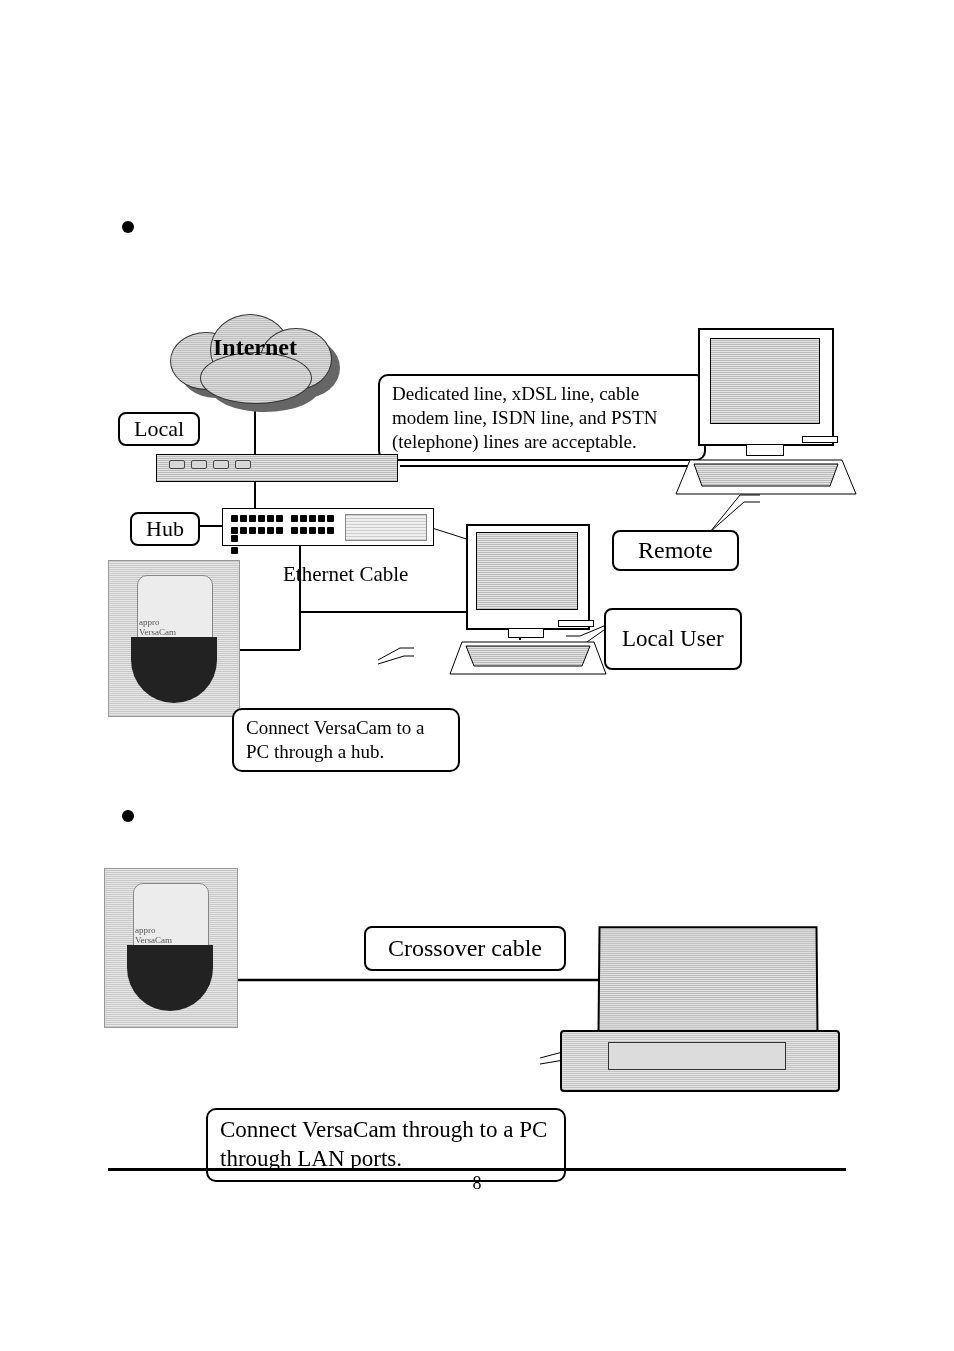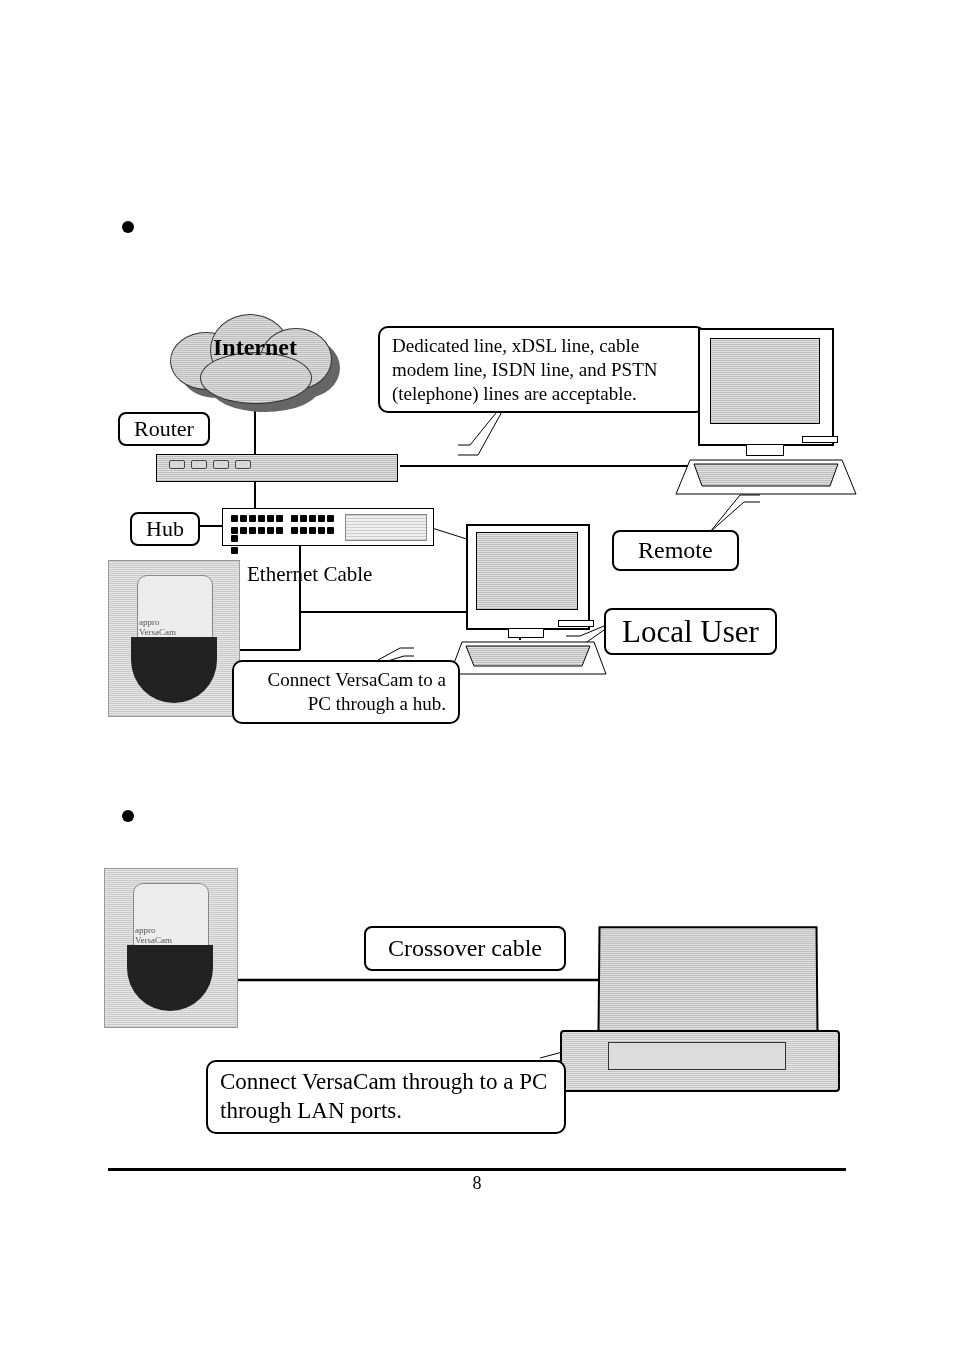--- a/index.html
+++ b/index.html
@@ -31,20 +31,21 @@
     white-space: nowrap;
     text-align: center;
   }
   .callout-box {
     border: 2px solid #000;
     border-radius: 10px;
     background: #fff;
     font-size: 19px;
     line-height: 1.25;
     padding: 6px 12px;
+    margin-top: 48px;
   }
   
   .cloud {
     position: absolute;
     width: 190px; height: 110px;
   }
   .cl-shadow, .cl-body { position:absolute; inset:0; }
   .cl-body div, .cl-shadow div {
     position:absolute; border-radius:50%;
   }
@@ -136,20 +137,21 @@
     border-radius:4px;
   }
   .laptop .kbd{
     position:absolute; border:1px solid #333;
     background:#dcdcdc;
   }
 
   .plain-text{
     font-size:21px;
     line-height:1.2;
+    margin-left:36px;
   }
 
   .page-rule{
     position:absolute; left:108px; right:108px; bottom:133px;
     border-top:3px solid #000;
   }
   .page-num{
     position:absolute; left:0; right:0; bottom:110px;
     text-align:center; font-size:18px;
   }
@@ -203,21 +205,21 @@
       <div style="left:10px;top:32px;width:70px;height:56px;"></div>
       <div style="left:50px;top:14px;width:78px;height:70px;"></div>
       <div style="left:100px;top:28px;width:70px;height:60px;"></div>
       <div style="left:40px;top:52px;width:110px;height:50px;"></div>
     </div>
     <div class="cloud-label">Internet</div>
   </div>
 
   <div class="abs callout-box" style="left:378px; top:326px; width:300px;">Dedicated line, xDSL line, cable modem line, ISDN line, and PSTN (telephone) lines are acceptable.</div>
 
-  <div class="abs pill" style="left:118px; top:412px;">Router</div>
+  <div class="abs pill" style="left:118px; top:412px;">Local</div>
 
   <div class="abs router-body hatch-h" style="left:156px; top:454px;">
     <div class="router-slots">
         <span></span>
         <span></span>
         <span></span>
         <span></span>
       </div>
   </div>
 
@@ -269,29 +271,29 @@
       <polygon points="20,8 144,8 136,28 28,28" fill="url(#h2)" stroke="#000" stroke-width="1"></polygon>
       <defs>
         <pattern id="h2" width="2" height="2" patternUnits="userSpaceOnUse">
           <rect width="2" height="1" fill="#bcbcbc"></rect>
             <rect y="1" width="2" height="1" fill="#e2e2e2"></rect>
         </pattern>
       </defs>
     </svg>
   </div>
 
-  <div class="abs pill" style="left:604px; top:608px; font-size:31px; padding:3px 16px;">Local User</div>
+  <div class="abs pill" style="left:604px; top:608px; font-size:23px; padding:15px 16px;">Local User</div>
 
   <div class="cam" style="left:108px; top:560px;">
     <div class="cyl"></div>
     <div class="tag">appro<br>VersaCam</div>
     <div class="dome"></div>
   </div>
 
-  <div class="abs callout-box" style="left:232px; top:660px; width:200px;text-align:right;">Connect VersaCam to a PC through a hub.</div>
+  <div class="abs callout-box" style="left:232px; top:660px; width:200px;">Connect VersaCam to a PC through a hub.</div>
 
   <div class="abs bullet" style="left:122px; top:810px;"></div>
 
   <svg class="abs" style="left:0;top:0;" width="954" height="1200">
 
     <polyline points="195,955 195,980 640,980 640,1036" fill="none" stroke="#000" stroke-width="2.5"></polyline>
 
     <polyline points="436,938 414,962 398,962" fill="none" stroke="#000" stroke-width="1"></polyline>
     <polyline points="444,938 420,970 398,970" fill="none" stroke="#000" stroke-width="1"></polyline>
 

